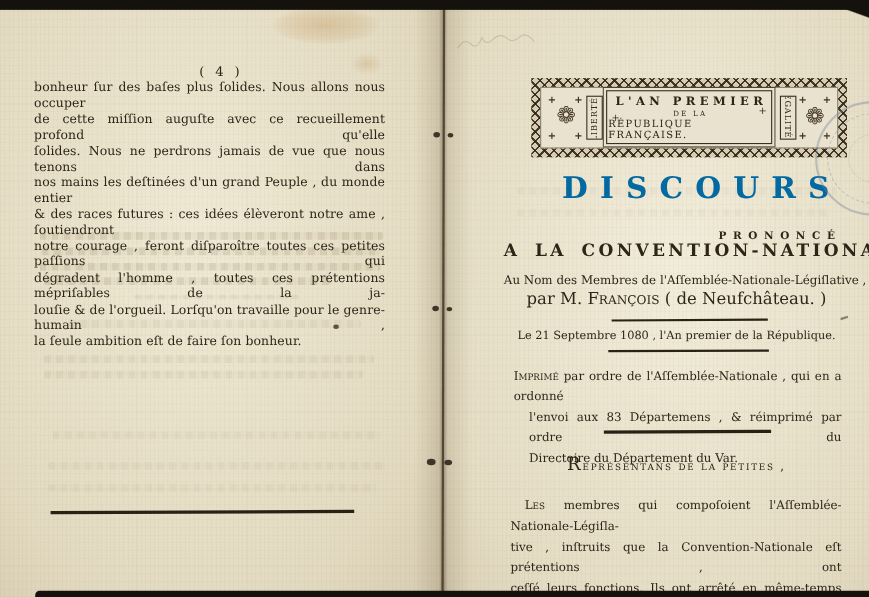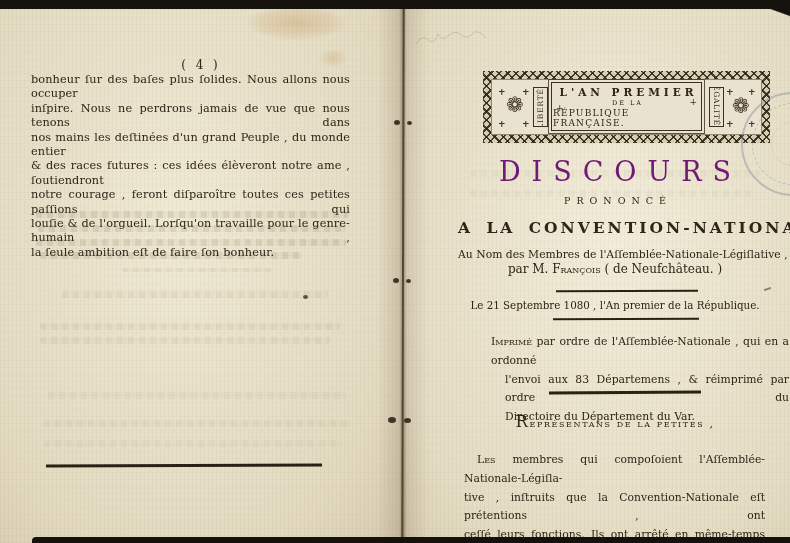--- a/index.html
+++ b/index.html
@@ -74,32 +74,32 @@
   .ega-box span{writing-mode:vertical-rl;}
   .center-box{position:absolute;left:59px;top:2px;width:151px;height:49px;
     border:1.5px solid #3a2f20;outline:1px solid rgba(58,47,32,.8);outline-offset:2px;
     display:flex;flex-direction:column;align-items:center;justify-content:center;background:#e9e2ce;}
   .cb-line1{font-size:10.5px;font-weight:bold;letter-spacing:4px;padding-left:4px;}
   .cb-line2{font-size:6.5px;letter-spacing:2px;padding-left:2px;margin:1px 0;}
   .cb-line3{font-size:9px;letter-spacing:1.2px;padding-left:1px;}
   .cb-plus{position:absolute;font-size:9px;color:#3c3020;top:20px;}
 
   .rblock{position:absolute;left:465px;width:300px;text-align:center;z-index:5;}
-  .title{top:156px;font-size:27px;font-weight:normal;letter-spacing:11px;padding-left:11px;color:#701a75;}
-  .subtitle{top:195px;font-size:9.5px;letter-spacing:6px;padding-left:6px;font-weight:normal;}
+  .title{top:156px;font-size:27px;font-weight:bold;letter-spacing:11px;padding-left:11px;color:#0369a1;text-align:right;}
+  .subtitle{top:209px;font-size:9.5px;letter-spacing:6px;padding-left:6px;font-weight:bold;text-align:right;}
   .address{top:218px;font-size:15.5px;font-weight:bold;letter-spacing:3px;word-spacing:5px;padding-left:3px;white-space:nowrap;left:455px;width:320px;}
   .attr1{top:248px;font-size:10.8px;white-space:nowrap;left:458px;width:314px;}
-  .attr2{top:262px;font-size:12px;}
+  .attr2{top:262px;font-size:15px;}
   .sc{font-variant:small-caps;}
   .rule{position:absolute;background:#2a2115;z-index:5;}
   .rule1{left:556px;top:290px;width:142px;height:2px;transform:rotate(-.3deg);}
   .rule2{left:553px;top:318px;width:146px;height:2px;transform:rotate(-.2deg);}
   .rule3{left:549px;top:391px;width:152px;height:2.5px;transform:rotate(-.3deg);}
   .dateline{top:299px;font-size:10.3px;}
-  .printed{position:absolute;left:467px;top:333px;width:298px;z-index:5;font-size:10.8px;line-height:18.8px;margin-left:24px;}
+  .printed{position:absolute;left:467px;top:333px;width:298px;z-index:5;font-size:10.8px;line-height:18.8px;}
   .printed .indent{padding-left:14px;}
   .salutation{top:412px;font-variant:small-caps;font-size:11px;letter-spacing:1.6px;}
   .salutation::first-letter{font-size:1.5em;}
   .rbody{position:absolute;left:464px;top:451px;width:301px;z-index:5;font-size:10.8px;line-height:18.8px;}
   .rbody .indent{text-indent:13px;}
 
   
   .stamp{position:absolute;left:741px;top:92px;width:104px;height:104px;z-index:7;opacity:.85;}
   .stamp .ring-outer{position:absolute;inset:0;border-radius:50%;border:2px solid rgba(112,126,158,.45);}
   .stamp .ring-inner{position:absolute;inset:11px;border-radius:50%;border:1.5px dashed rgba(112,126,158,.38);}
@@ -134,24 +134,26 @@
   <div class="ghost faint" style="left:470px;top:190px;width:285px;opacity:.3;"></div>
 
   <svg class="pencil" width="78" height="30" viewBox="0 0 78 30">
     <path d="M4 20 q6 -10 12 -4 t10 -6 q4 8 10 2 t12 -2 q6 6 12 0 t14 4" fill="none" stroke="rgba(110,100,85,.5)" stroke-width="1"></path>
   </svg>
 
   <div class="pageno">( 4 )</div>
 
   <div class="para">
     <div class="jline">bonheur ſur des baſes plus ſolides. Nous allons nous occuper</div>
-    <div class="jline">inſpire. Nous ne perdrons jamais de vue que nous tenons dans</div>
+    <div class="jline">de cette miſſion auguſte avec ce recueillement profond qu'elle</div>
+    <div class="jline">ſolides. Nous ne perdrons jamais de vue que nous tenons dans</div>
     <div class="jline">nos mains les deſtinées d'un grand Peuple , du monde entier</div>
     <div class="jline">&amp; des races futures : ces idées élèveront notre ame , ſoutiendront</div>
     <div class="jline">notre courage , feront diſparoître toutes ces petites paſſions qui</div>
+    <div class="jline">dégradent l'homme , toutes ces prétentions mépriſables de la ja-</div>
     <div class="jline">louſie &amp; de l'orgueil. Lorſqu'on travaille pour le genre-humain ,</div>
     <div class="jline jline-last">la ſeule ambition eſt de faire ſon bonheur.</div>
   </div>
 
   <div class="imprint-rule"></div>
 
   <div class="banner">
     <div class="banner-inner">
 
       <div class="rosette" style="left:14px;top:15px;">❁</div>

